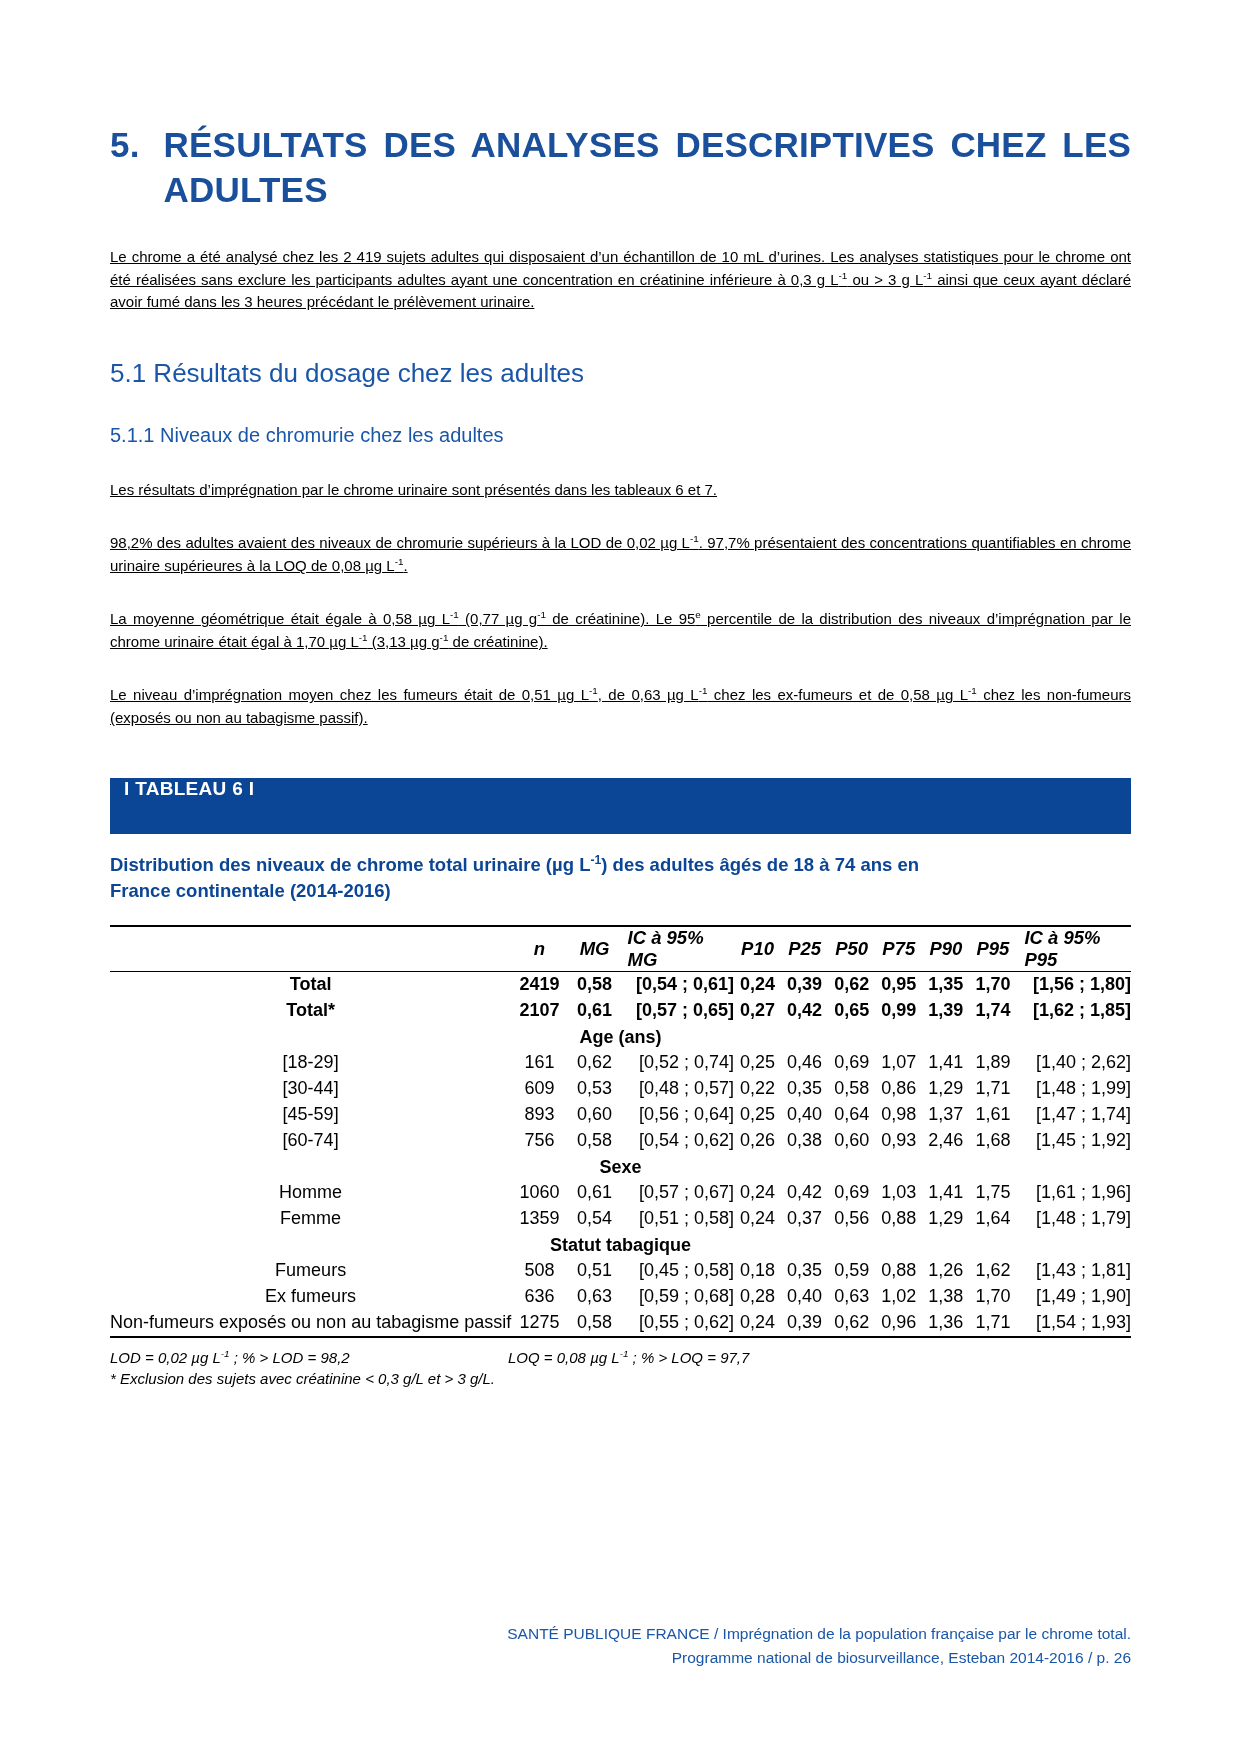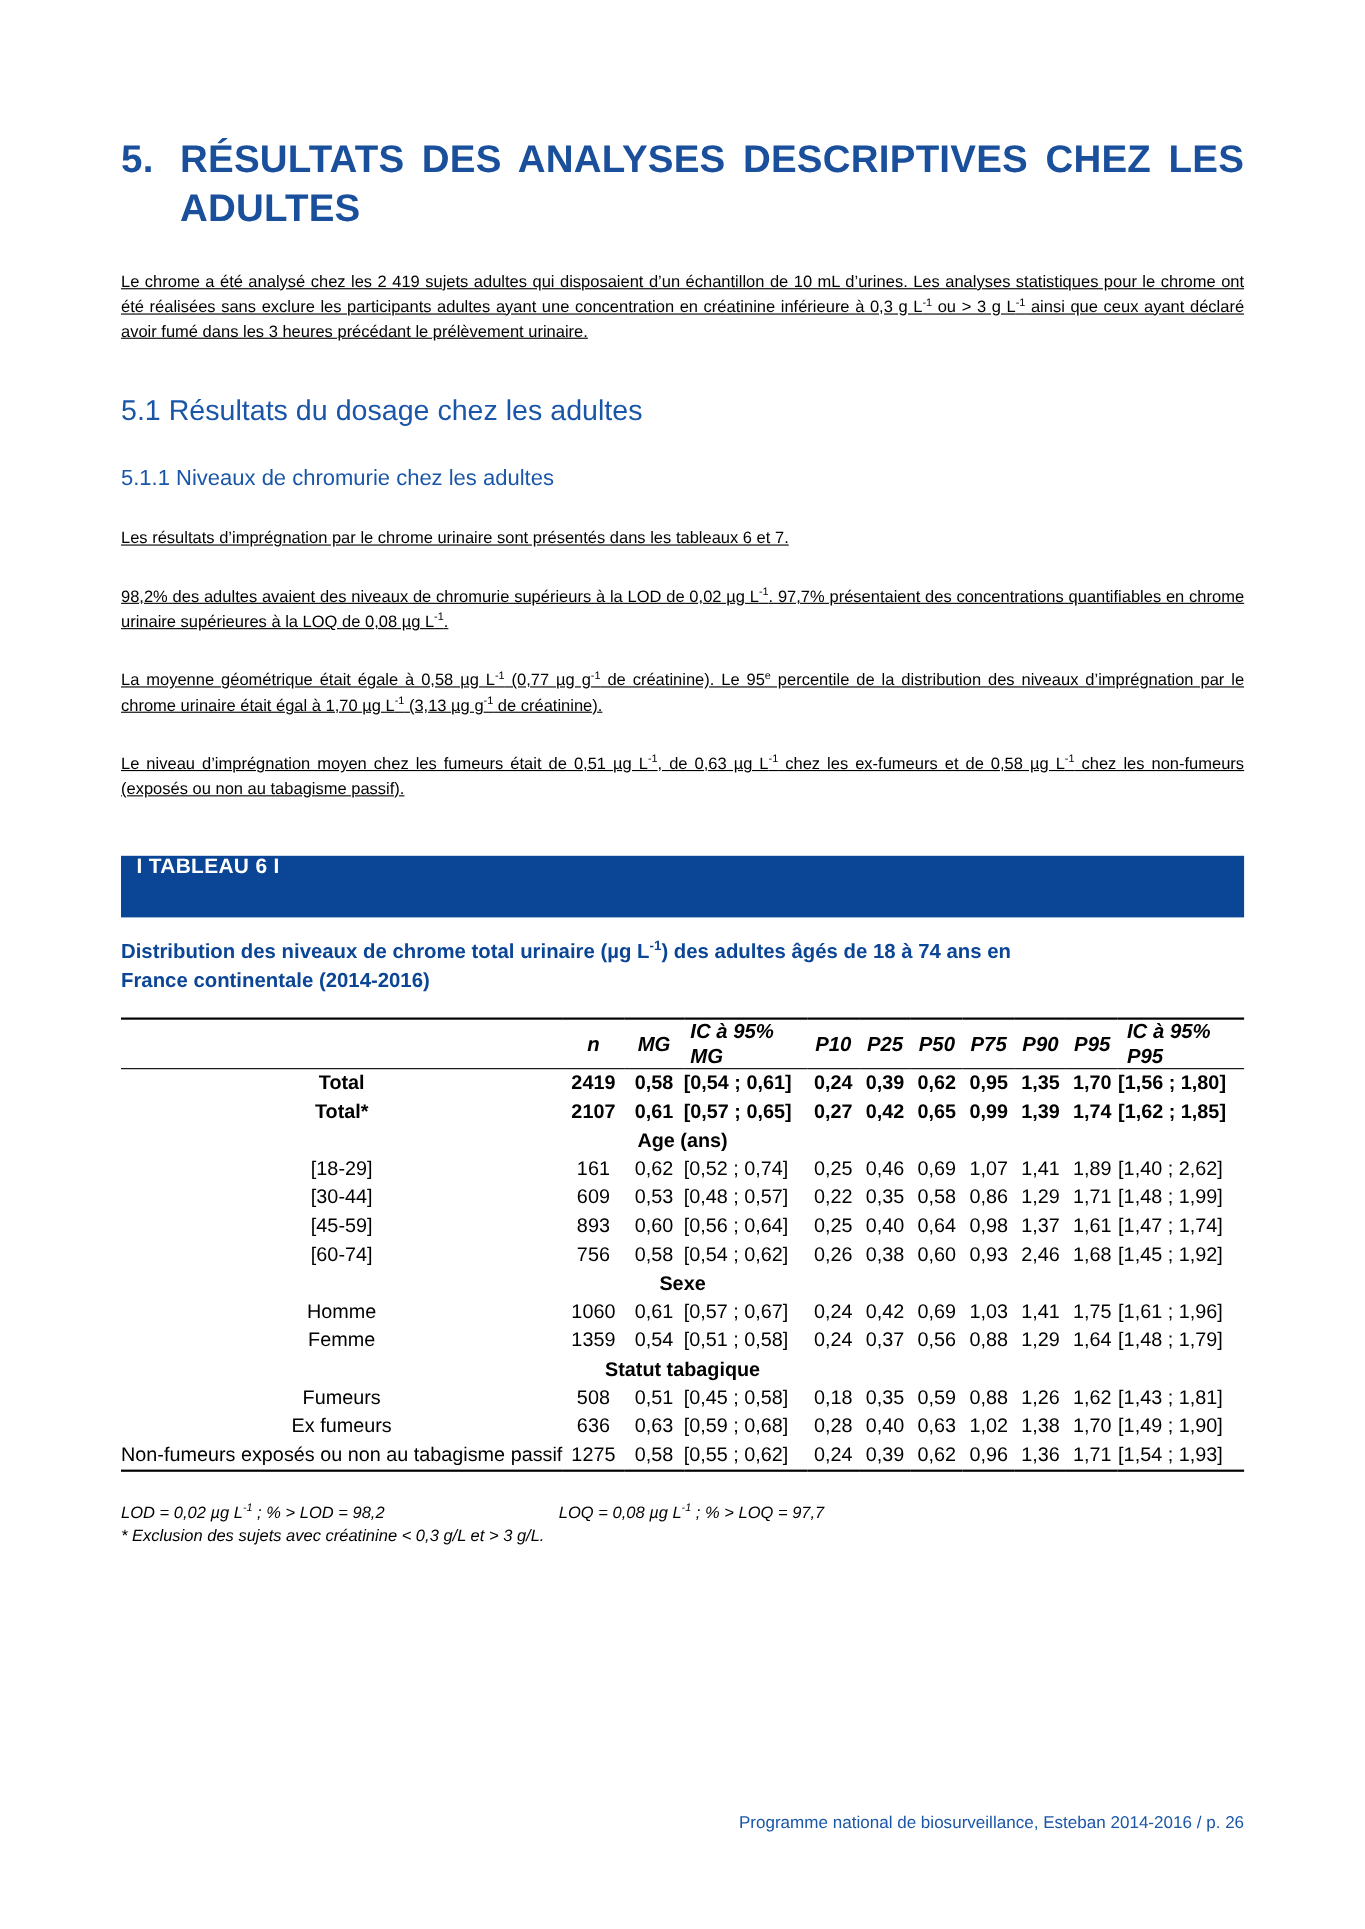--- a/index.html
+++ b/index.html
@@ -119,21 +119,21 @@
   .rule-bottom { border-bottom: 2.2px solid #000; }
   td.lbl, th.lbl {
     text-align: center;
     padding-left: 10px;
     padding-right: 6px;
   }
   td.num {
     text-align: center;
   }
   td.ci {
-    text-align: left;
+    text-align: right;
     padding-left: 8px;
     padding-right: 8px;
     margin-left: 46px;
   }
   tr.body-row td {
     padding: 1.5px 0;
     line-height: 1.28;
   }
   tr.group-row td {
     font-weight: bold;
@@ -142,21 +142,21 @@
   }
   td.bold { font-weight: bold; }
   .col-n      { width: 74px; }
   .col-mg     { width: 74px; }
   .col-cimg   { width: 128px; }
   .col-p      { width: 60px; }
   .col-cip95  { width: 132px; }
   .wrap-lbl { white-space: normal; line-height: 1.3; }
   
   .footnotes {
-    margin-top: 27px;
+    margin-top: 9px;
     font-size: 15px;
     font-style: italic;
     line-height: 1.42;
     position: relative;
   }
   .fn-line { display: flex; }
   .fn-a { flex: 0 0 398px; }
   .fn-b { flex: 1 1 auto; }
   
   .pg-footer {
@@ -412,16 +412,17 @@
 
   <div class="footnotes">
     <div class="fn-line">
       <div class="fn-a">LOD = 0,02 µg L<sup>-1</sup> ; % &gt; LOD = 98,2</div>
       <div class="fn-b">LOQ = 0,08 µg L<sup>-1</sup> ; % &gt; LOQ = 97,7</div>
     </div>
     <div>* Exclusion des sujets avec créatinine &lt; 0,3 g/L et &gt; 3 g/L.</div>
   </div>
 
   <div class="pg-footer">
+    <div>SANTÉ PUBLIQUE FRANCE / Imprégnation de la population française par le chrome total.</div>
     <div>Programme national de biosurveillance, Esteban 2014-2016 / p. 26</div>
   </div>
 
 </div>
 
 </body></html>

